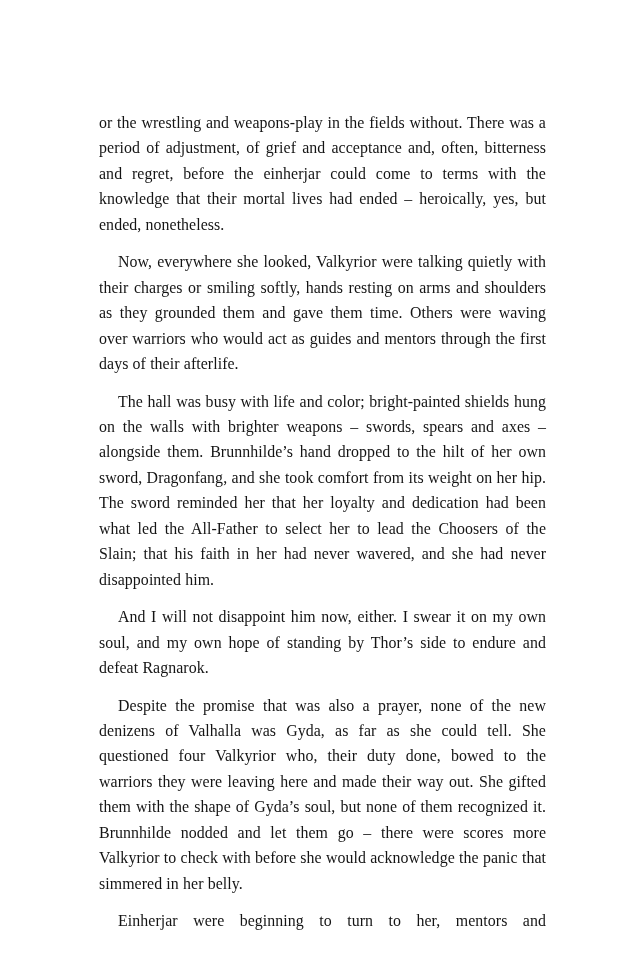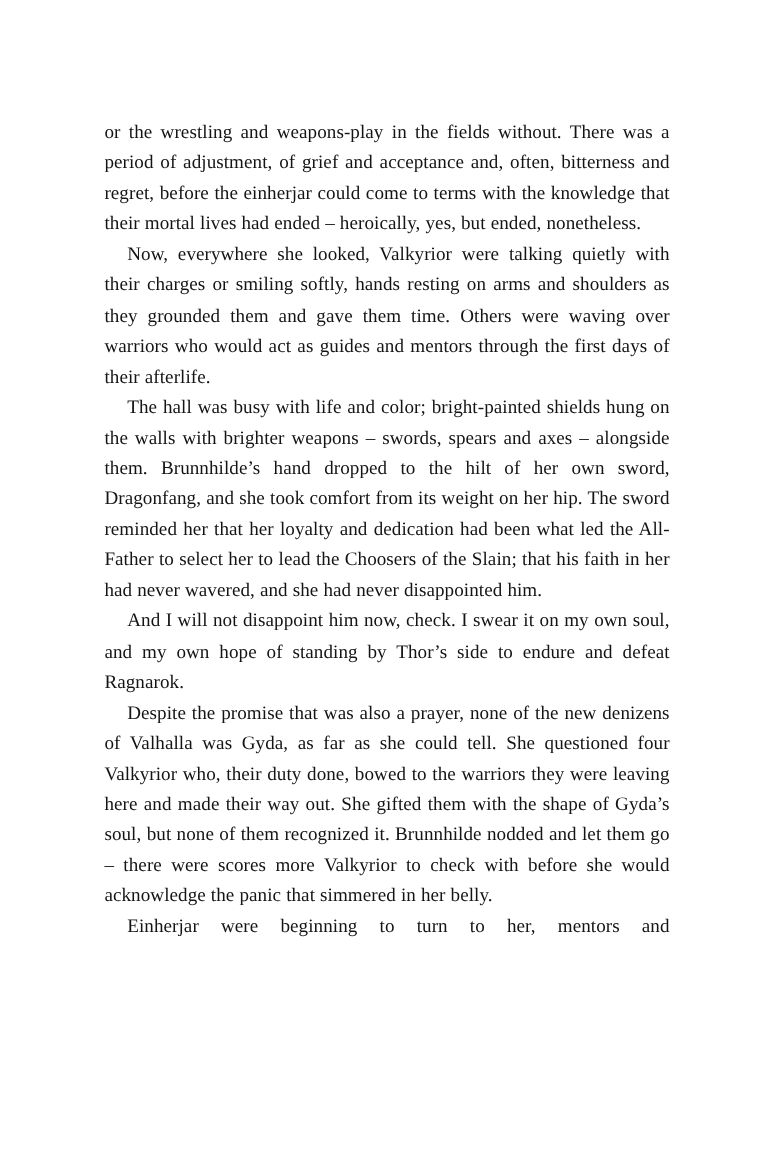--- a/index.html
+++ b/index.html
@@ -21,21 +21,21 @@
     box-sizing: border-box;
   }
   #text-block {
     position: absolute;
     left: 87px;
     top: 98px;
     width: 471px;
     box-sizing: border-box;
   }
   p.para {
-    margin: 0;
+    margin: 12px;
     padding: 0;
     font-size: 15.9px;
     line-height: 25.45px;
     text-align: justify;
     text-justify: inter-word;
     text-indent: 19px;
     hyphens: none;
     -webkit-hyphens: none;
     word-spacing: 0.01em;
     letter-spacing: 0.004em;
@@ -54,20 +54,20 @@
 
 <div id="page">
   <div id="text-block">
 
     <p class="para no-indent">or the wrestling and weapons-play in the fields without. There was a period of adjustment, of grief and acceptance and, often, bitterness and regret, before the einherjar could come to terms with the knowledge that their mortal lives had ended – heroically, yes, but ended, nonetheless.</p>
 
     <p class="para">Now, everywhere she looked, Valkyrior were talking quietly with their charges or smiling softly, hands resting on arms and shoulders as they grounded them and gave them time. Others were waving over warriors who would act as guides and mentors through the first days of their afterlife.</p>
 
     <p class="para">The hall was busy with life and color; bright-painted shields hung on the walls with brighter weapons – swords, spears and axes – alongside them. Brunnhilde’s hand dropped to the hilt of her own sword, Dragonfang, and she took comfort from its weight on her hip. The sword reminded her that her loyalty and dedication had been what led the All-Father to select her to lead the Choosers of the Slain; that his faith in her had never wavered, and she had never disappointed him.</p>
 
-    <p class="para">And I will not disappoint him now, check. I swear it on my own soul, and my own hope of standing by Thor’s side to endure and defeat Ragnarok.</p>
+    <p class="para">And I will not disappoint him now, either. I swear it on my own soul, and my own hope of standing by Thor’s side to endure and defeat Ragnarok.</p>
 
     <p class="para">Despite the promise that was also a prayer, none of the new denizens of Valhalla was Gyda, as far as she could tell. She questioned four Valkyrior who, their duty done, bowed to the warriors they were leaving here and made their way out. She gifted them with the shape of Gyda’s soul, but none of them recognized it. Brunnhilde nodded and let them go – there were scores more Valkyrior to check with before she would acknowledge the panic that simmered in her belly.</p>
 
     <p class="para cut">Einherjar were beginning to turn to her, mentors and</p>
 
   </div>
 </div>
 
 </body></html>

